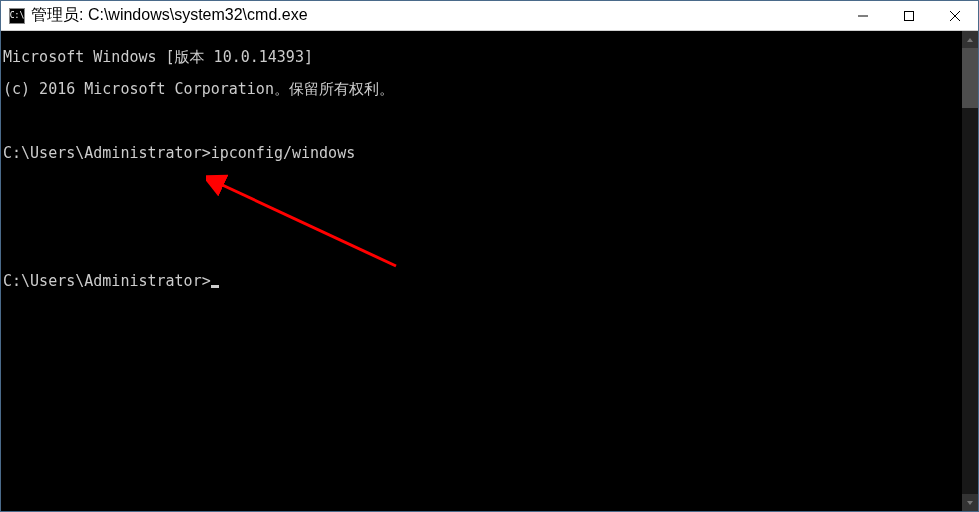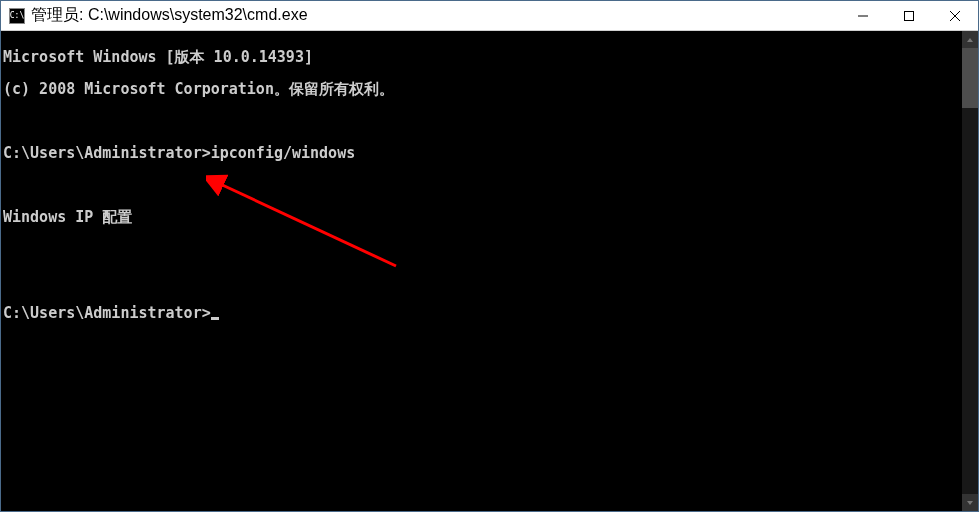--- a/index.html
+++ b/index.html
@@ -21,21 +21,21 @@
   .titlebar-btn {
     width: 46px; height: 29px; display: flex; align-items: center; justify-content: center; cursor: pointer;
   }
   .titlebar-btn svg { width: 10px; height: 10px; }
   .console-area {
     flex: 1; background: #000000; color: #c0c0c0; position: relative; overflow: hidden;
   }
   .console-content {
     padding: 2px 2px; font-family: "NSimSun","SimSun","Consolas",monospace; font-size: 15px; line-height: 16px; white-space: pre; color: #cccccc;
   }
-  .console-line { min-height: 16px; font-weight: bold; }
+  .console-line { min-height: 16px; }
   .prompt-line { display: flex; }
   .cursor {
     display: inline-block; width: 8px; height: 3px; background: #cccccc; margin-top: 12px; vertical-align: bottom;
   }
   .scrollbar {
     position: absolute; right: 0; top: 0; width: 16px; height: 100%; background: #2b2b2b;
     display: flex; flex-direction: column;
   }
   .scroll-arrow {
     width: 16px; height: 17px; background: #333; display: flex; align-items: center; justify-content: center; cursor: pointer;
@@ -72,25 +72,24 @@
             <line x1="0" y1="0" x2="10" y2="10" stroke="#000" stroke-width="1"></line>
             <line x1="10" y1="0" x2="0" y2="10" stroke="#000" stroke-width="1"></line>
           </svg>
       </div>
     </div>
   </div>
 
   <div class="console-area">
     <div class="console-content">
 <div class="console-line">Microsoft Windows [版本 10.0.14393]</div>
-<div class="console-line">(c) 2008 Microsoft Corporation。保留所有权利。</div>
+<div class="console-line">(c) 2016 Microsoft Corporation。保留所有权利。</div>
 <div class="console-line"></div>
 <div class="console-line prompt-line"><span>C:\Users\Administrator&gt;</span><span>ipconfig/windows</span></div>
 <div class="console-line"></div>
-<div class="console-line">Windows IP 配置</div>
 <div class="console-line"></div>
 <div class="console-line"></div>
 <div class="console-line prompt-line"><span>C:\Users\Administrator&gt;</span><span class="cursor"></span></div>
     </div>
 
     <svg class="annotation-arrow" viewBox="0 0 200 100">
       <defs>
         <marker id="arrowhead" markerWidth="8" markerHeight="8" refX="2" refY="4" orient="auto">
           <polygon points="0 0, 8 4, 0 8" fill="#ff0000"></polygon>
         </marker>

